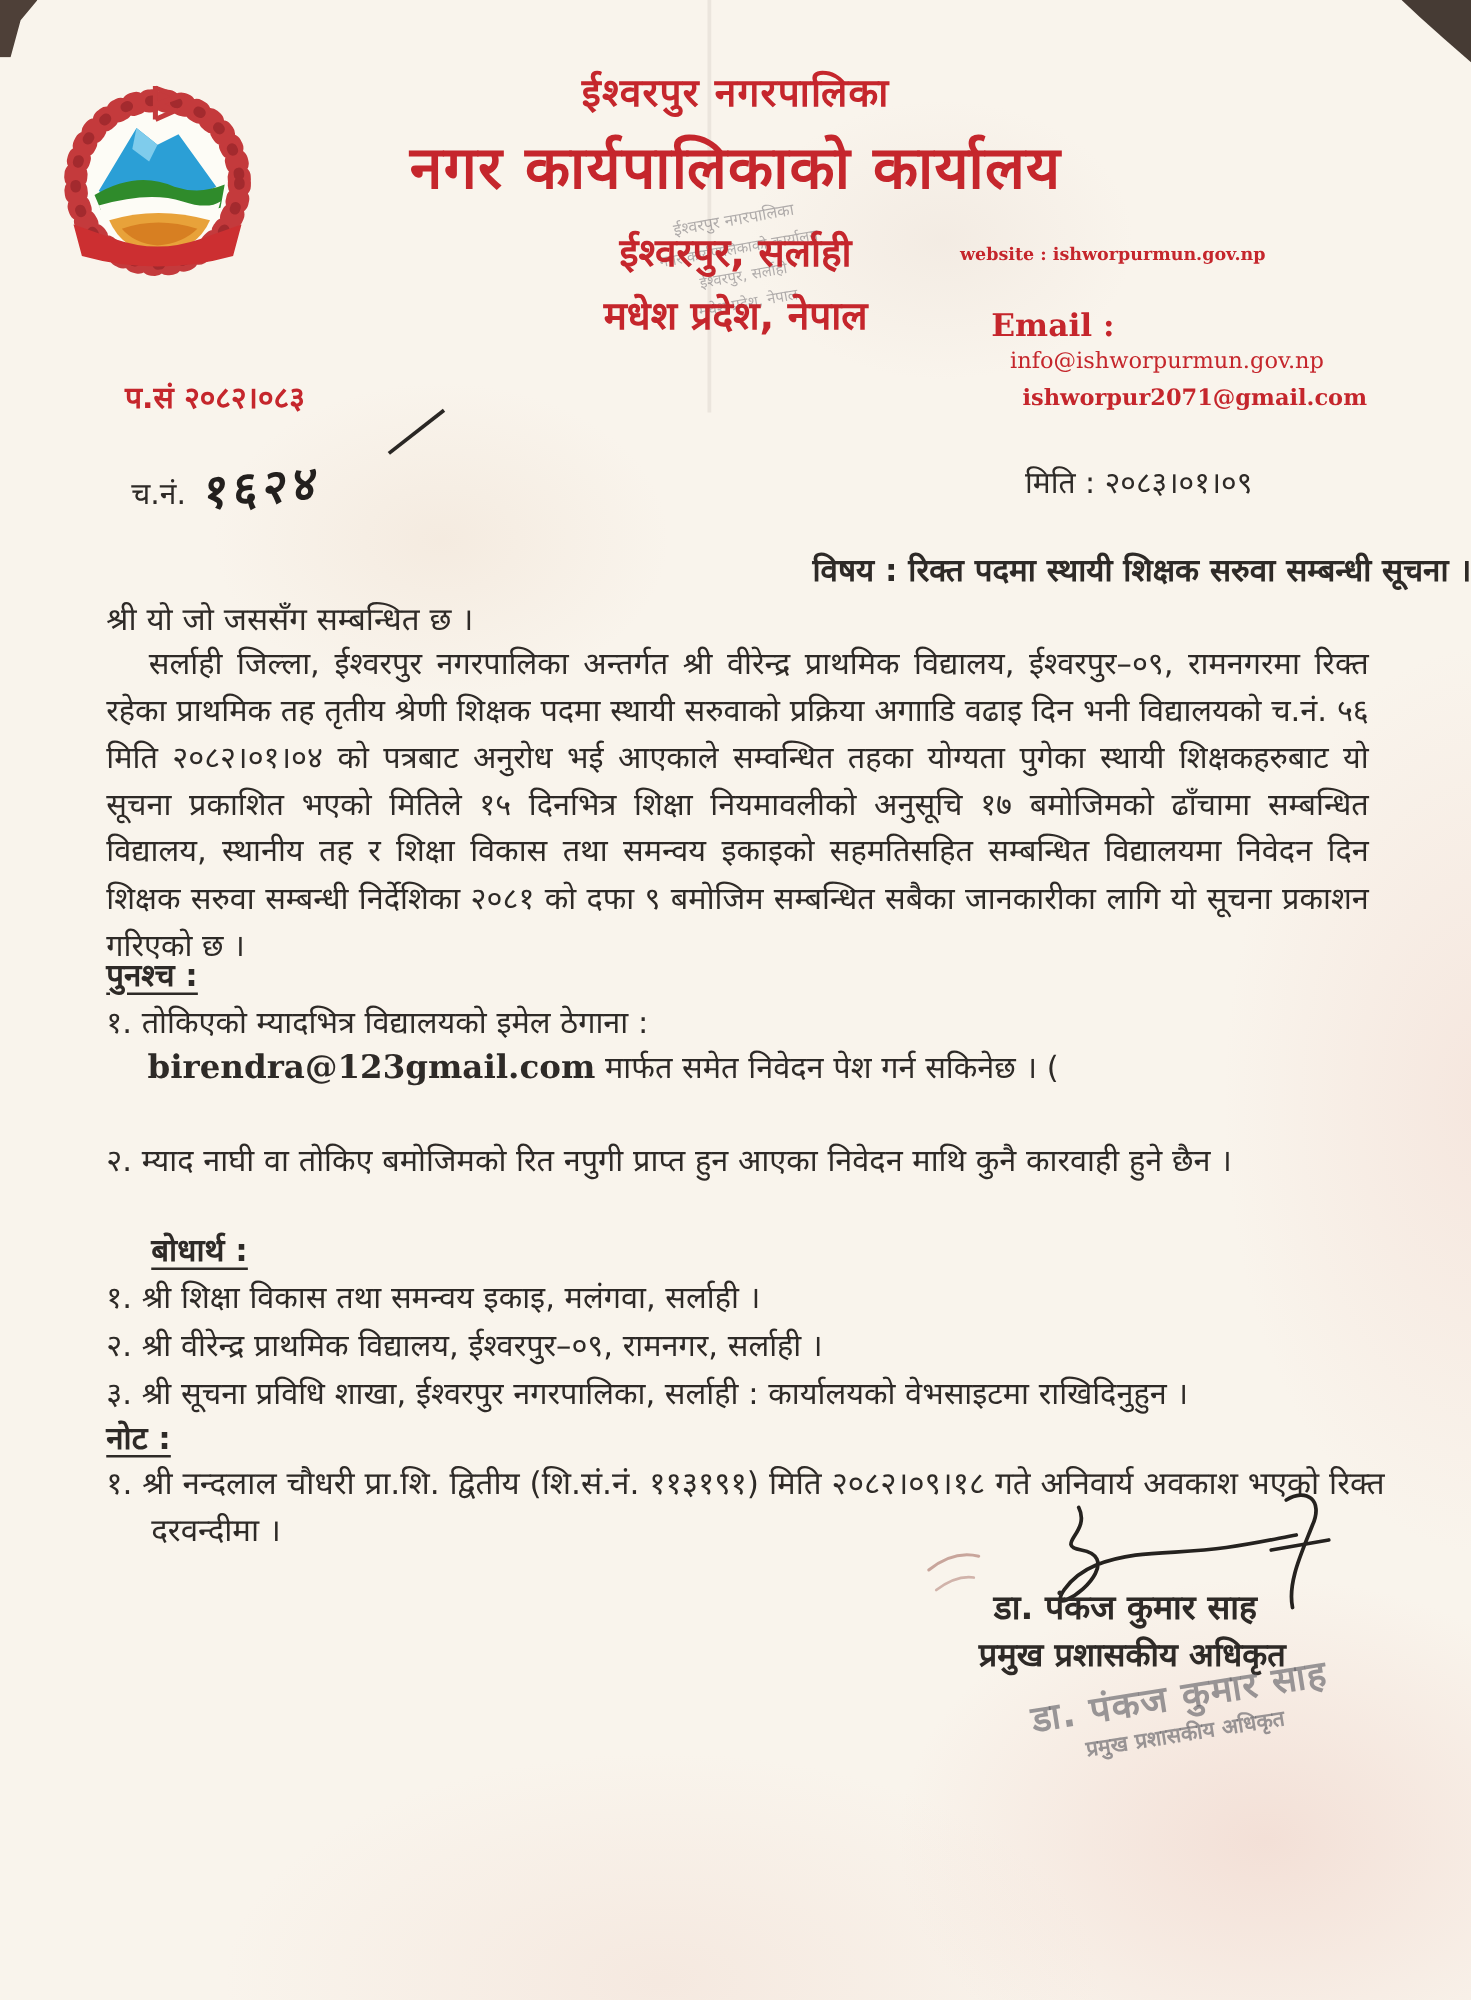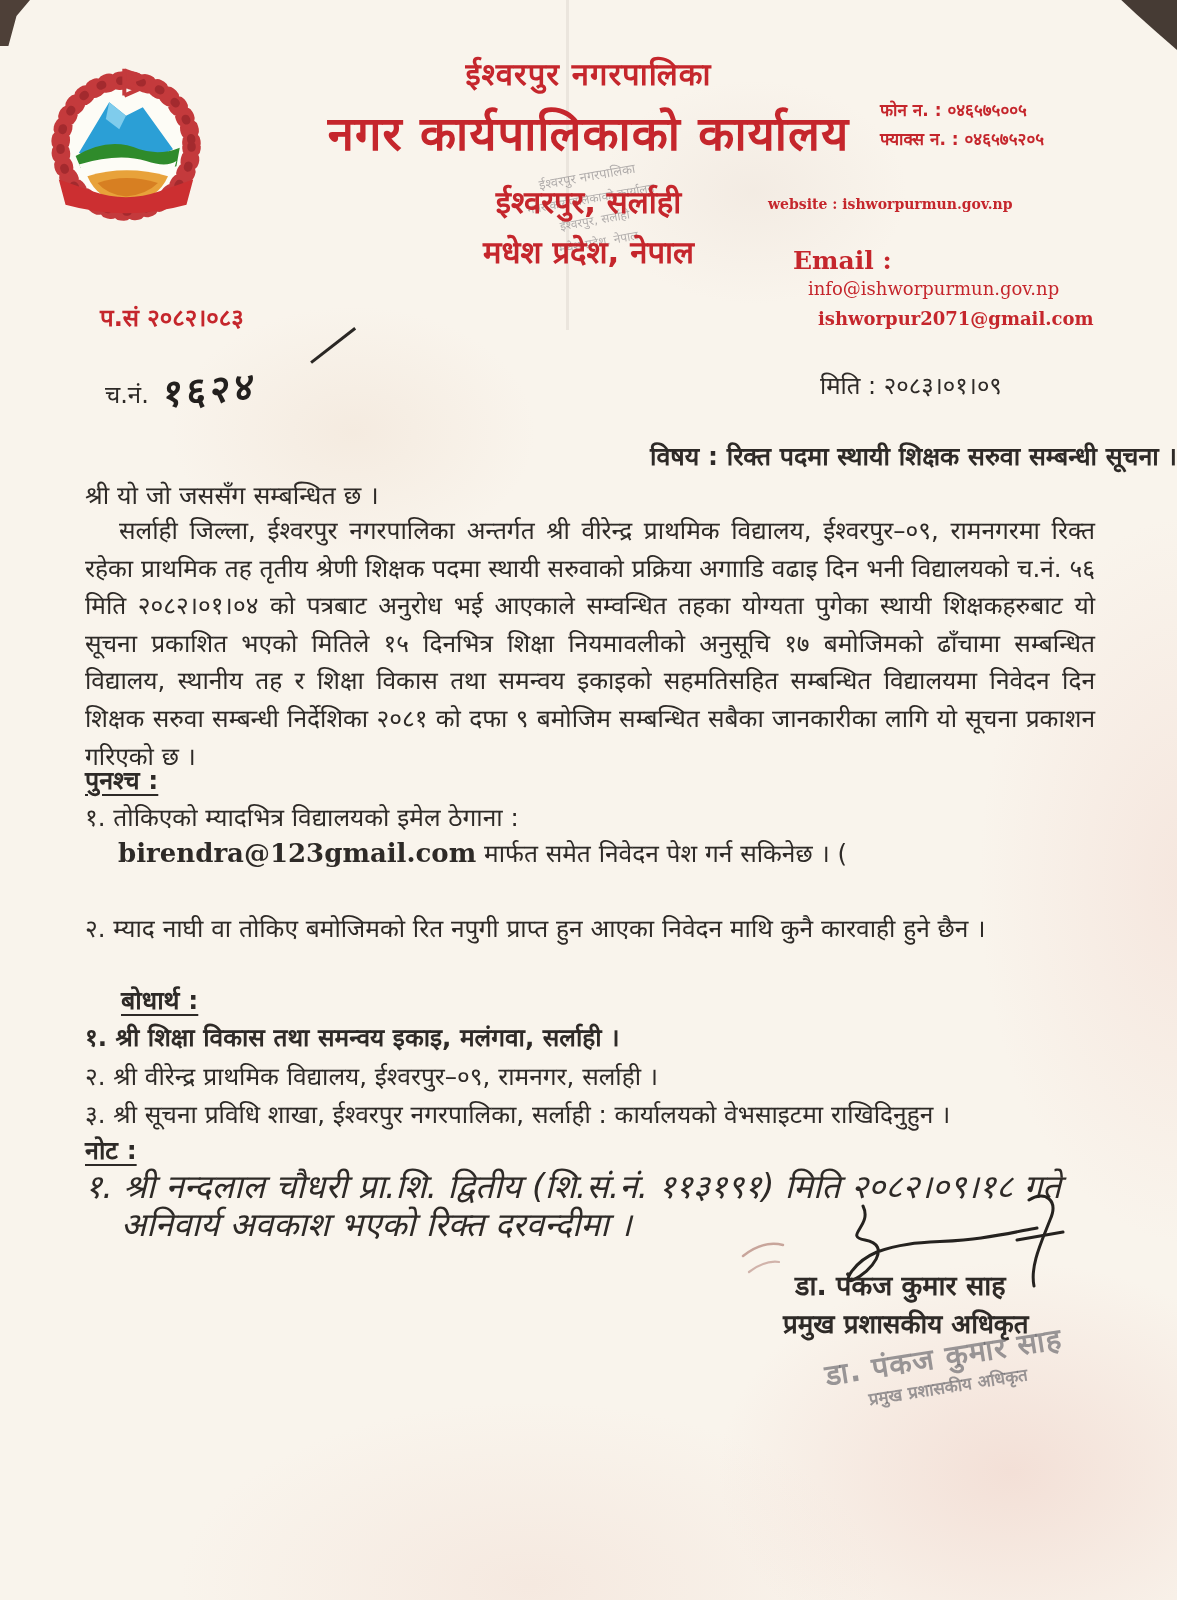--- a/index.html
+++ b/index.html
@@ -55,26 +55,26 @@
     text-align:justify;text-indent:34px;}
   .h-ul{font-size:25px;font-weight:bold;text-decoration:underline;text-underline-offset:5px;}
   .pn-h{left:85px;top:762px;}
   .pn-1{left:85px;top:800px;font-size:24.5px;text-align:right;}
   .pn-email{left:118px;top:836px;font-size:24.5px;}
   .pn-email b{font-family:"DejaVu Serif","Liberation Serif",serif;font-size:26px;}
   .pn-contact{left:118px;top:874px;font-size:24.5px;}
   .pn-2{left:85px;top:910px;width:985px;font-size:24.5px;line-height:37.6px;
     padding-left:36px;text-indent:-36px;}
   .bo-h{left:85px;top:982px;margin-left:36px;}
-  .bo-1{left:85px;top:1020px;font-size:24.5px;font-weight:bold;}
+  .bo-1{left:85px;top:1020px;font-size:24.5px;}
   .bo-2{left:85px;top:1059px;font-size:24.5px;}
   .bo-3{left:85px;top:1097px;font-size:24.5px;}
   .no-h{left:85px;top:1132px;}
-  .no-1{left:85px;top:1168px;width:1000px;font-size:33px;line-height:37.6px;
-    padding-left:36px;text-indent:-36px;font-style:italic;}
+  .no-1{left:85px;top:1168px;width:1000px;font-size:25px;line-height:37.6px;
+    padding-left:36px;text-indent:-36px;}
   
   .sig-svg{left:725px;top:1188px;}
   .sig-name{left:795px;top:1266px;font-size:27px;font-weight:bold;}
   .sig-title{left:783px;top:1305px;font-size:26px;font-weight:bold;}
   .sig-stamp{left:795px;top:1336px;width:300px;transform:rotate(-9deg);
     color:rgba(94,94,100,.62);text-align:center;}
   .sig-stamp .l1{font-size:29px;font-weight:bold;letter-spacing:1px;}
   .sig-stamp .l2{font-size:17px;font-weight:bold;}
   .emblem{left:42px;top:62px;}
 </style>
@@ -108,24 +108,20 @@
     <div class="s2">नगर कार्यपालिकाको कार्यालय</div>
     <div class="s2">ईश्वरपुर, सर्लाही</div>
     <div class="s2">मधेश प्रदेश, नेपाल</div>
   </div>
 
   <div class="abs center red t1">ईश्वरपुर नगरपालिका</div>
   <div class="abs center red t2">नगर कार्यपालिकाको कार्यालय</div>
   <div class="abs center red t3">ईश्वरपुर, सर्लाही</div>
   <div class="abs center red t4">मधेश प्रदेश, नेपाल</div>
 
-  <div class="abs red contact">
-    <div>फोन न. : ०४६५७५००५</div>
-    <div>फ्याक्स न. : ०४६५७५२०५</div>
-  </div>
   <div class="abs red weblink">website : ishworpurmun.gov.np</div>
   <div class="abs red email-label">Email :</div>
   <div class="abs red email1">info@ishworpurmun.gov.np</div>
   <div class="abs red email2">ishworpur2071@gmail.com</div>
 
   <div class="abs red ref">प.सं २०८२।०८३</div>
   <div class="abs dispatch"><span>च.नं.</span><span class="hand">१६२४</span></div>
   <div class="abs tick"></div>
   <div class="abs date">मिति : २०८३।०१।०९</div>
 

